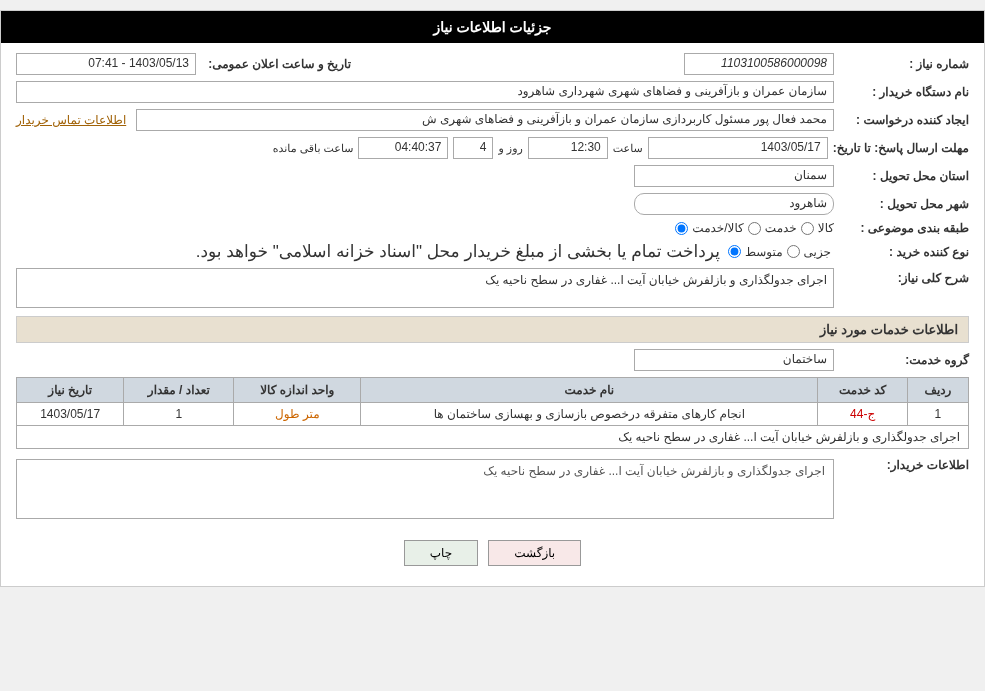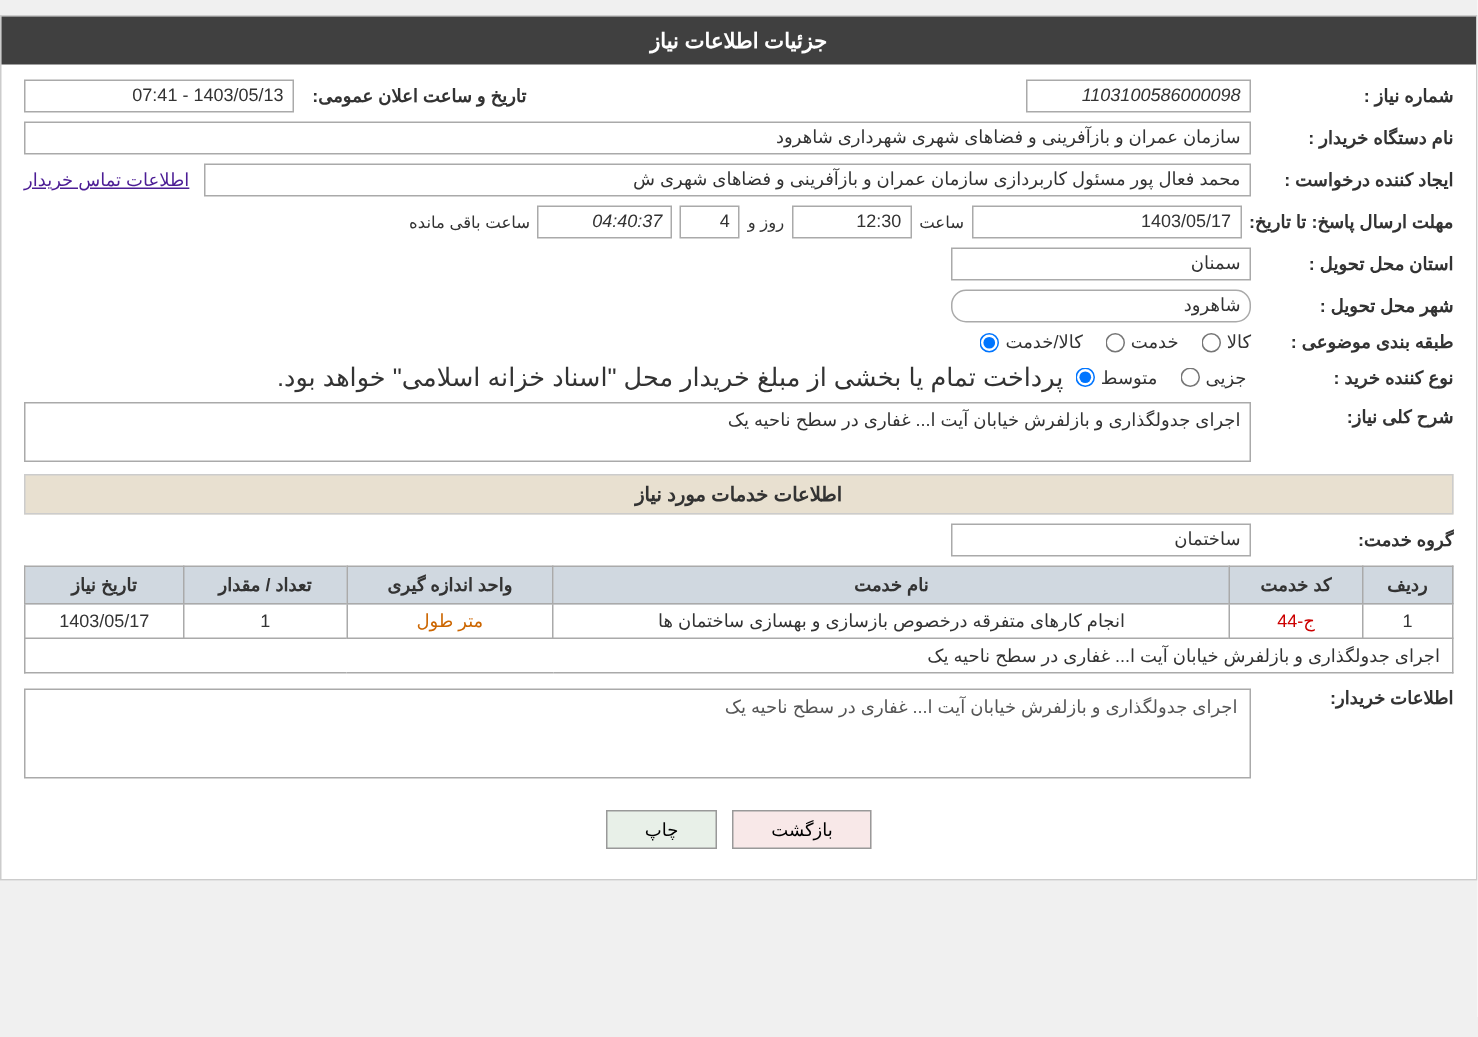--- a/index.html
+++ b/index.html
@@ -10,21 +10,21 @@
       direction: rtl;
       color: #333;
     }
     .page-wrapper {
       max-width: 985px;
       margin: 10px auto;
       background: #fff;
       border: 1px solid #ccc;
     }
     .header {
-      background: #404040;
+      background: #000000;
       color: #fff;
       text-align: center;
       padding: 8px 10px;
       font-size: 14px;
       font-weight: bold;
     }
     .content {
       padding: 10px 15px;
     }
     .info-row {
@@ -54,36 +54,36 @@
       flex: 1;
     }
     .input-number {
       width: 150px;
       font-style: italic;
     }
     .date-box {
       width: 180px;
     }
     .blue-link {
-      color: #4c1d95;
+      color: #a16207;
       text-decoration: underline;
       cursor: pointer;
     }
     .section-title {
       background: #e8e0d0;
       border: 1px solid #ccc;
       padding: 5px 10px;
       font-weight: bold;
-      text-align: center;
+      text-align: right;
       margin: 8px 0 6px 0;
       font-size: 13px;
     }
     .radio-group {
       display: flex;
-      gap: 15px;
+      gap: 4px;
       align-items: flex-start;
       flex-direction: row-reverse;
     }
     .radio-item {
       display: flex;
       align-items: center;
       gap: 4px;
     }
     .purchase-note {
       color: #333;
@@ -187,21 +187,21 @@
       <span class="blue-link" style="margin-right:5px;white-space:nowrap;">اطلاعات تماس خریدار</span>
     </div>
 
     <div class="info-row">
       <span class="label">مهلت ارسال پاسخ: تا تاریخ:</span>
       <div class="input-box date-box">1403/05/17</div>
       <span class="small-label">ساعت</span>
       <div class="input-box" style="width:80px;">12:30</div>
       <span class="small-label">روز و</span>
       <div class="input-box" style="width:40px;">4</div>
-      <div class="input-box" style="width:90px;font-style:italic;">04:40:37</div>
+      <div class="input-box" style="width:90px;">04:40:37</div>
       <span class="small-label">ساعت باقی مانده</span>
     </div>
 
     <div class="info-row">
       <span class="label">استان محل تحویل :</span>
       <div class="input-box" style="width:200px;">سمنان</div>
     </div>
 
     <div class="info-row">
       <span class="label">شهر محل تحویل :</span>
@@ -252,21 +252,21 @@
       <span class="label">گروه خدمت:</span>
       <div class="input-box" style="width:200px;">ساختمان</div>
     </div>
 
     <table class="services-table">
       <thead>
         <tr>
           <th>ردیف</th>
           <th>کد خدمت</th>
           <th>نام خدمت</th>
-          <th>واحد اندازه گیری</th>
+          <th>واحد اندازه کالا</th>
           <th>تعداد / مقدار</th>
           <th>تاریخ نیاز</th>
         </tr>
       </thead>
       <tbody id="services-tbody">
       <tr>
       <td>1</td>
       <td style="color:#cc0000;">ج-44</td>
       <td>انجام کارهای متفرقه درخصوص بازسازی و بهسازی ساختمان ها</td>
       <td style="color:#cc6600;">متر طول</td>

